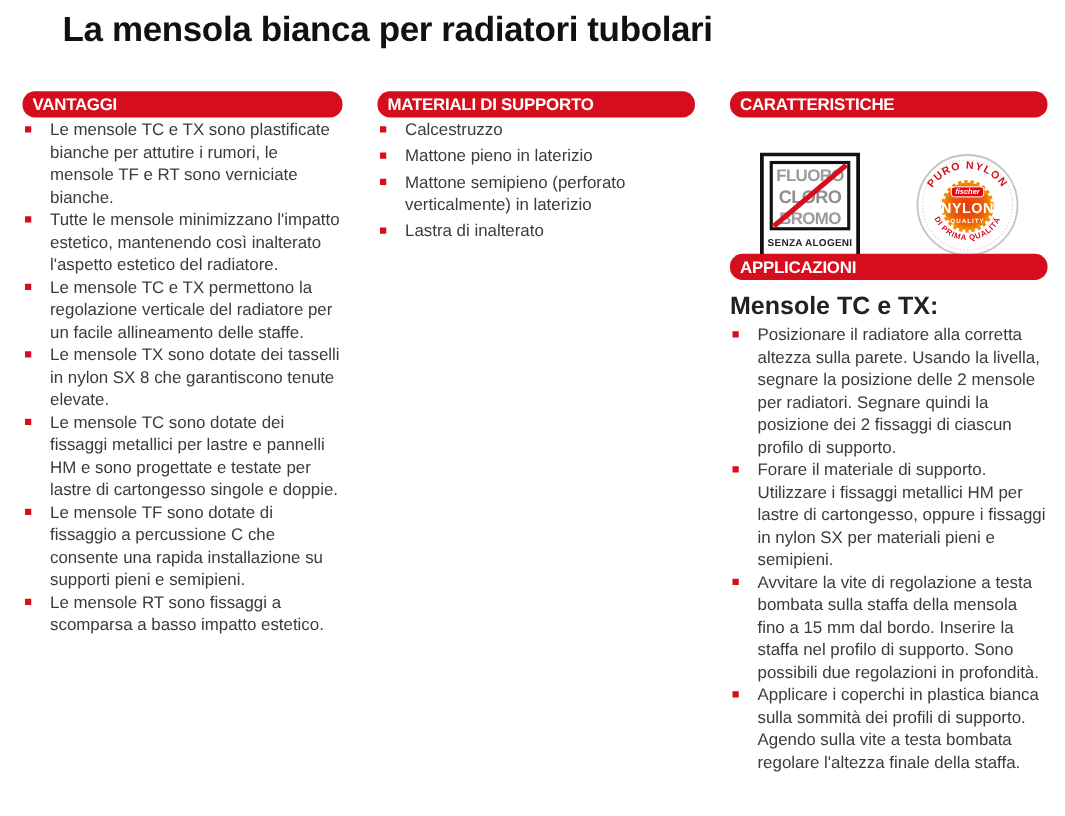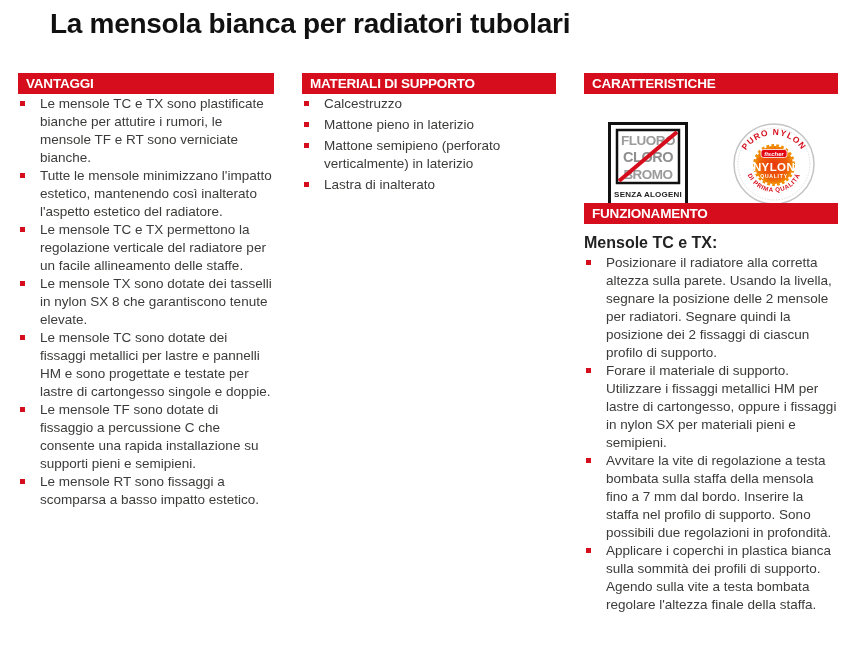--- a/index.html
+++ b/index.html
@@ -22,35 +22,36 @@
   }
   .col{position:absolute;top:73px;}
   .col-1{left:18px;width:256px;}
   .col-2{left:302px;width:254px;}
   .col-3{left:584px;width:254px;}
   .section-bar{
     background:var(--accent-red);color:#ffffff;
     font-size:13.5px;font-weight:bold;letter-spacing:-0.2px;
     height:21px;line-height:21px;padding:0 0 0 8px;
     width:100%;
+    border-radius:10px;
   }
   ul.bullets{list-style:none;margin:1px 0 0 0;padding:0;}
   ul.bullets li{
     position:relative;padding-left:22px;
     font-size:13.5px;line-height:18px;color:var(--text-color);
   }
   ul.bullets li::before{
     content:"";position:absolute;left:2px;top:6px;
     width:5px;height:5px;background:var(--accent-red);
   }
   .col-2 ul.bullets li{margin-bottom:3px;}
   .sub-block{position:absolute;left:0;top:130px;width:100%;}
   .badges{margin-top:28px;display:flex;align-items:flex-start;padding-left:24px;gap:44px;}
   .subheading{
-    font-size:16px;font-weight:bold;color:#222222;margin:10px 0 2px 0;
+    font-size:20px;font-weight:bold;color:#222222;margin:10px 0 2px 0;
   }
   ul.bullets.tight{margin-top:2px;}
 </style>
 </head>
 <body>
 
 <h1 class="page-title">La mensola bianca per radiatori tubolari</h1>
 
 <div class="col col-1">
   <div class="section-bar">VANTAGGI</div>
@@ -112,22 +113,22 @@
       <circle cx="42" cy="43" r="19" fill="url(#sealGrad)"></circle>
       <circle cx="42" cy="43" r="19" fill="none" stroke="#f08c00" stroke-width="4" stroke-dasharray="2.6 2.2"></circle>
       <rect x="29" y="27.5" width="26" height="8" rx="2.5" fill="#e30613" stroke="#ffffff" stroke-width="0.8"></rect>
       <text x="42" y="33.6" text-anchor="middle" font-size="6" font-weight="bold" font-style="italic" fill="#ffffff">fischer</text>
       <text x="42" y="48.5" text-anchor="middle" font-size="11.5" font-weight="bold" fill="#ffffff" letter-spacing="0.4">NYLON</text>
       <text x="42" y="56" text-anchor="middle" font-size="5" font-weight="bold" fill="#ffffff" letter-spacing="0.8">QUALITY</text>
     </svg>
   </div>
 
   <div class="sub-block">
-    <div class="section-bar">FUNZIONAMENTO</div>
+    <div class="section-bar">APPLICAZIONI</div>
     <div class="subheading">Mensole TC e TX:</div>
     <ul class="bullets tight">
         <li>Posizionare il radiatore alla corretta altezza sulla parete. Usando la livella, segnare la posizione delle 2 mensole per radiatori. Segnare quindi la posizione dei 2 fissaggi di ciascun profilo di supporto.</li>
         <li>Forare il materiale di supporto. Utilizzare i fissaggi metallici HM per lastre di cartongesso, oppure i fissaggi in nylon SX per materiali pieni e semipieni.</li>
-        <li>Avvitare la vite di regolazione a testa bombata sulla staffa della mensola fino a 7 mm dal bordo. Inserire la staffa nel profilo di supporto. Sono possibili due regolazioni in profondità.</li>
+        <li>Avvitare la vite di regolazione a testa bombata sulla staffa della mensola fino a 15 mm dal bordo. Inserire la staffa nel profilo di supporto. Sono possibili due regolazioni in profondità.</li>
         <li>Applicare i coperchi in plastica bianca sulla sommità dei profili di supporto. Agendo sulla vite a testa bombata regolare l'altezza finale della staffa.</li>
       </ul>
   </div>
 </div>
 
 </body></html>

